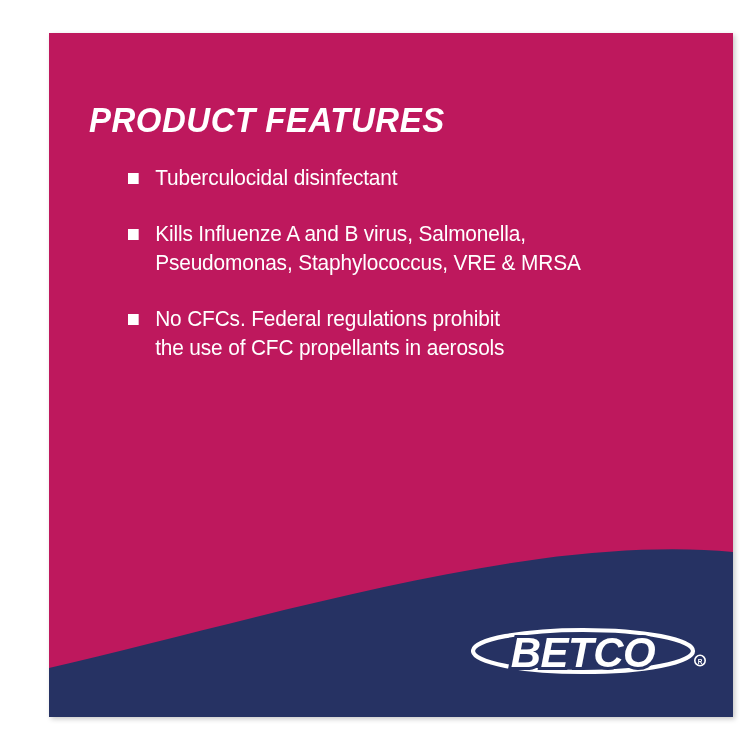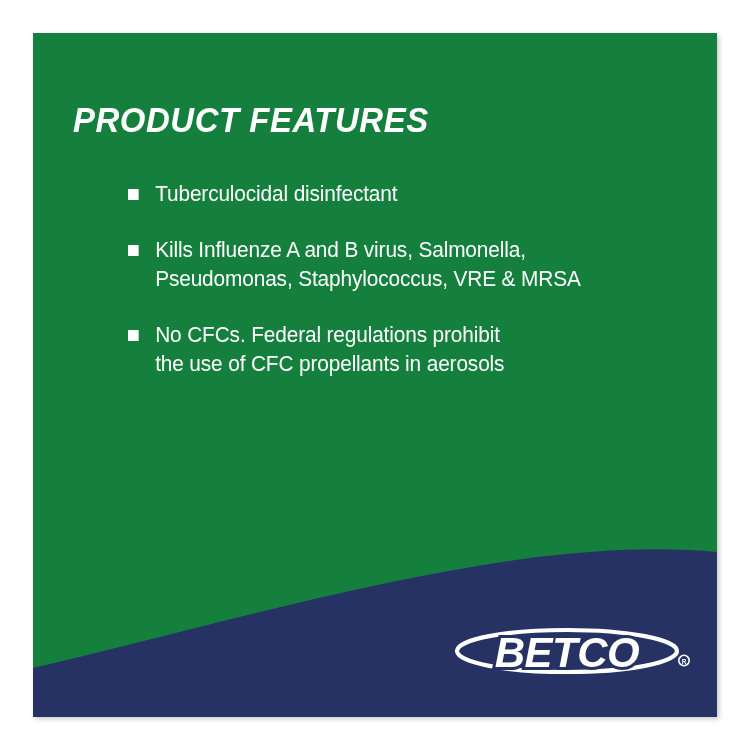--- a/index.html
+++ b/index.html
@@ -18,25 +18,25 @@
   #stage {
     position: relative;
     width: 750px;
     height: 750px;
     background: #ffffff;
   }
 
   
   #card {
     position: absolute;
-    left: 33px;
+    left: 49px;
     top: 33px;
     width: 684px;
     height: 684px;
-    background: #15803d;
+    background: #be185d;
     overflow: hidden;
     box-shadow: 2px 2px 5px rgba(0, 0, 0, 0.22);
   }
 
   
   #swoosh {
     position: absolute;
     left: 0;
     top: 0;
     width: 684px;
@@ -60,21 +60,21 @@
     transform-origin: left top;
     white-space: nowrap;
   }
 
   
   #features-list {
     position: absolute;
     left: 79px;
     top: 131px;
     width: 575px;
-    margin: 16px;
+    margin: 0;
     padding: 0;
     list-style: none;
   }
 
   .feature-item {
     position: relative;
     margin: 0 0 28px 0;
     padding-left: 28px;
     color: #ffffff;
     font-family: "Liberation Sans", sans-serif;

